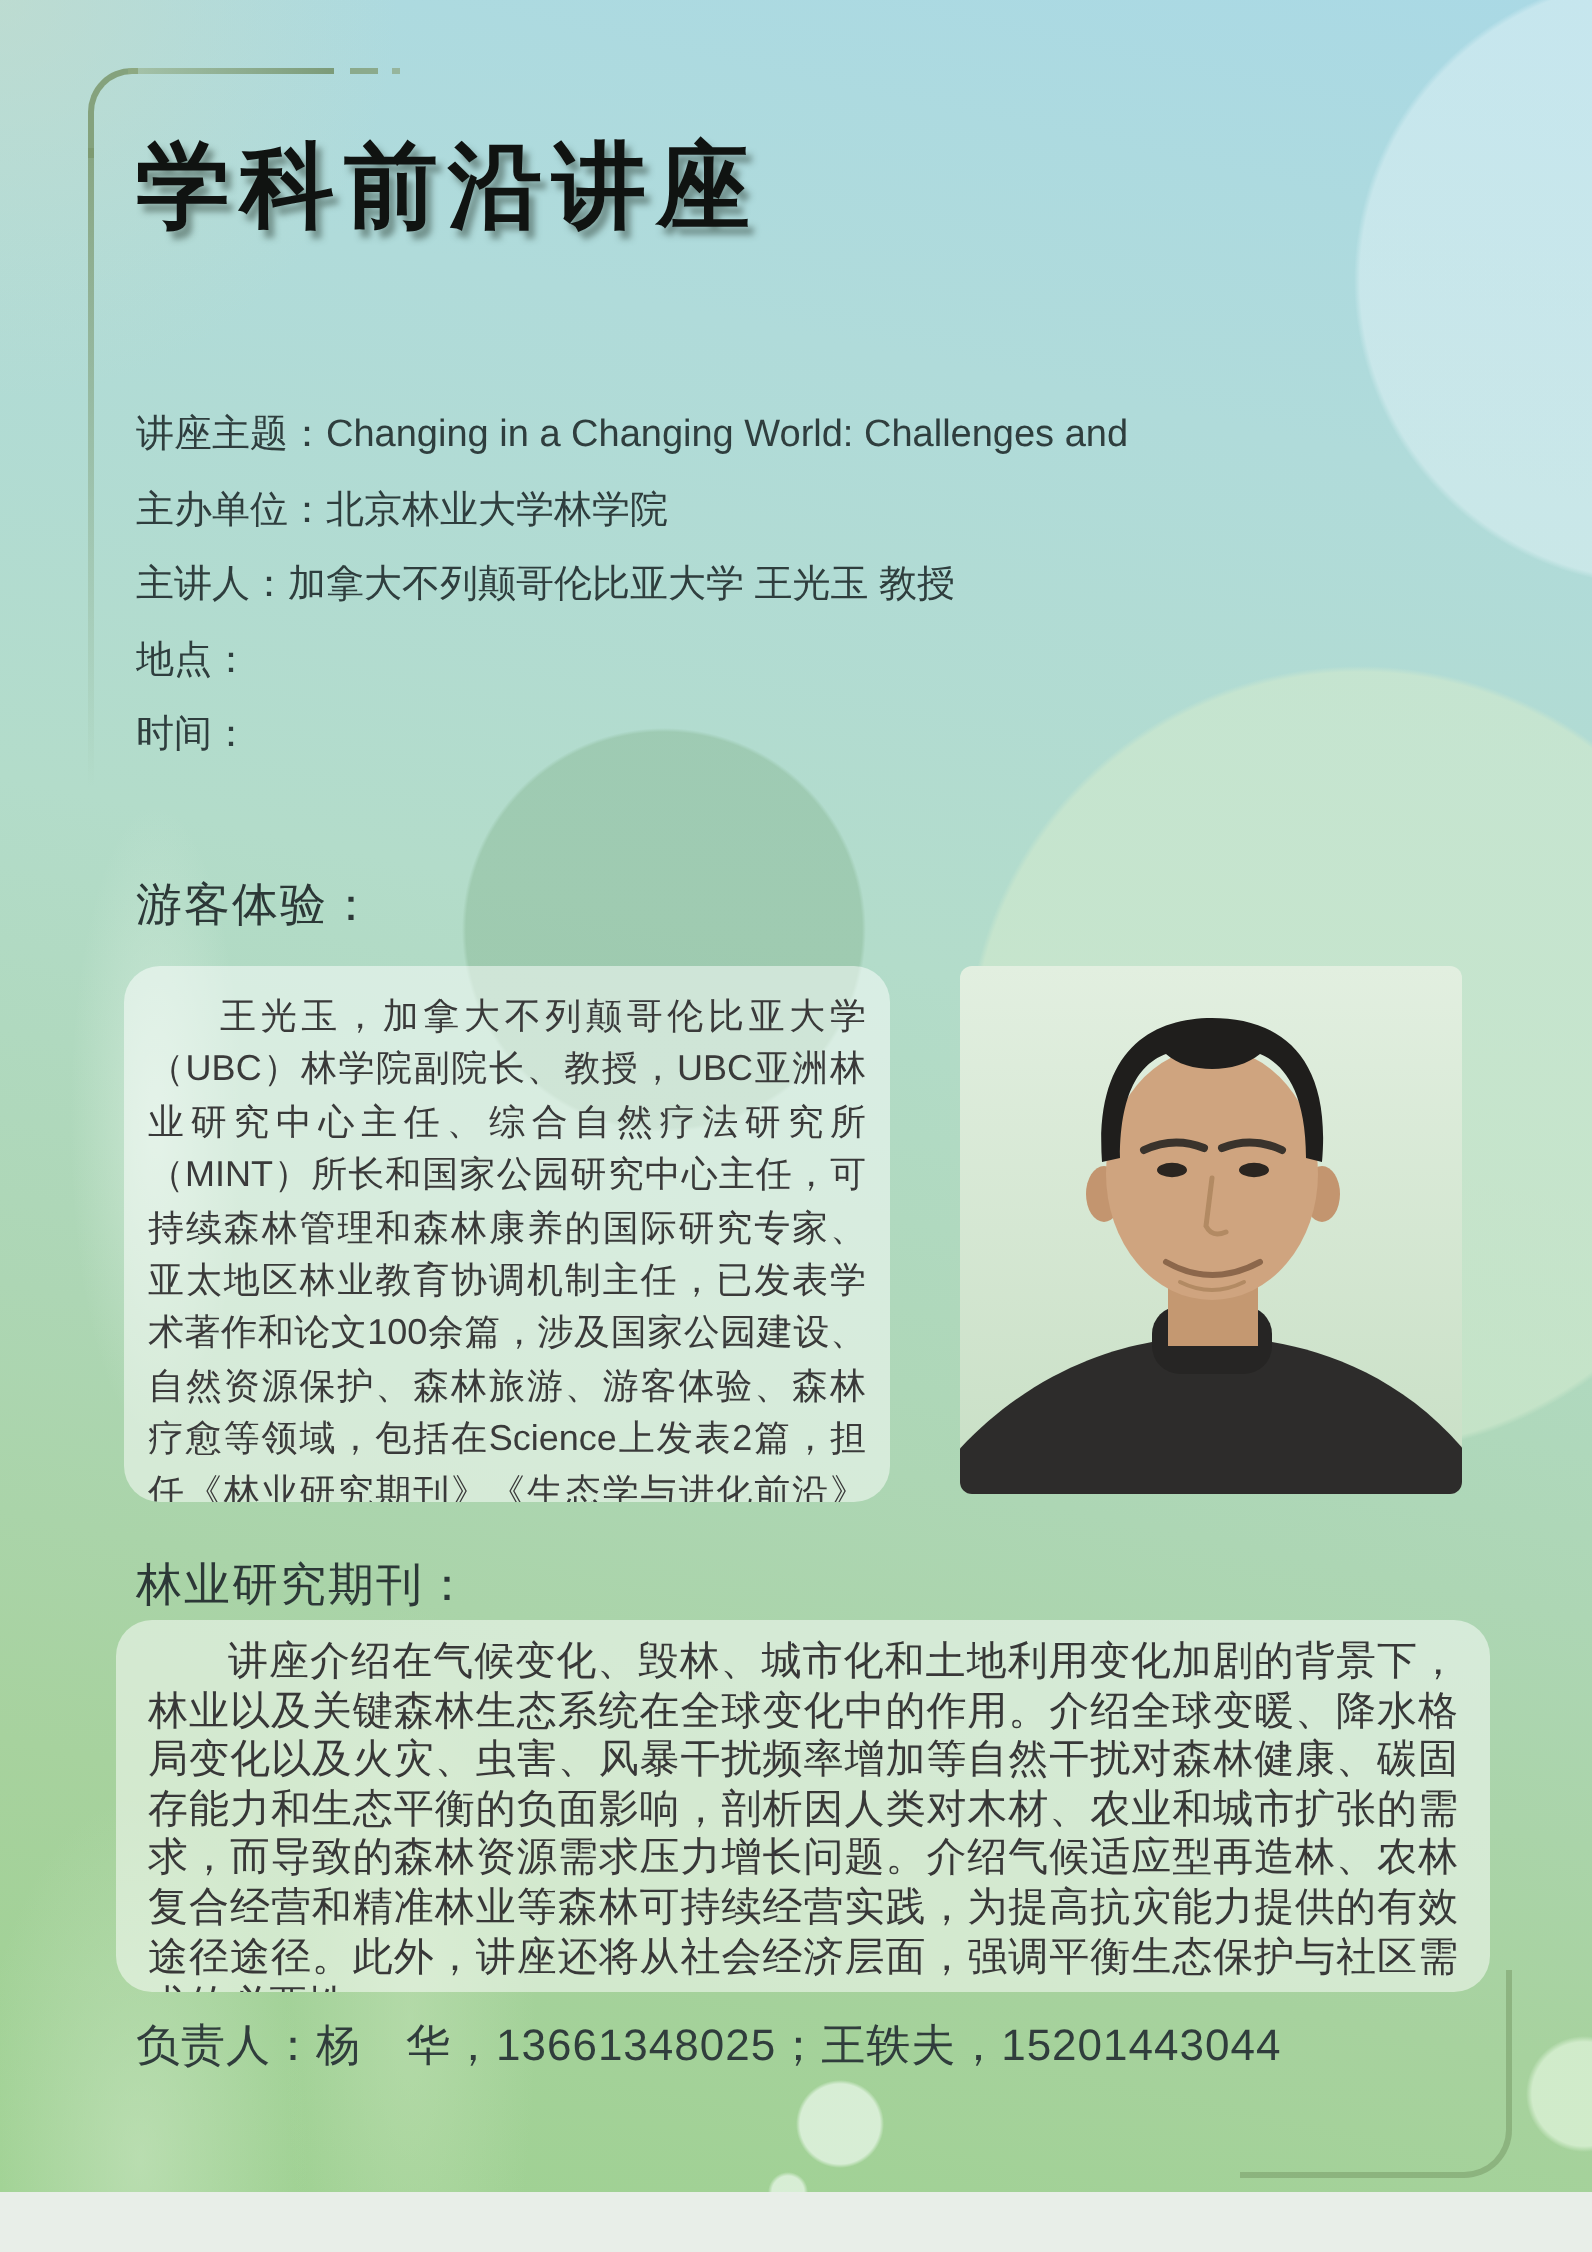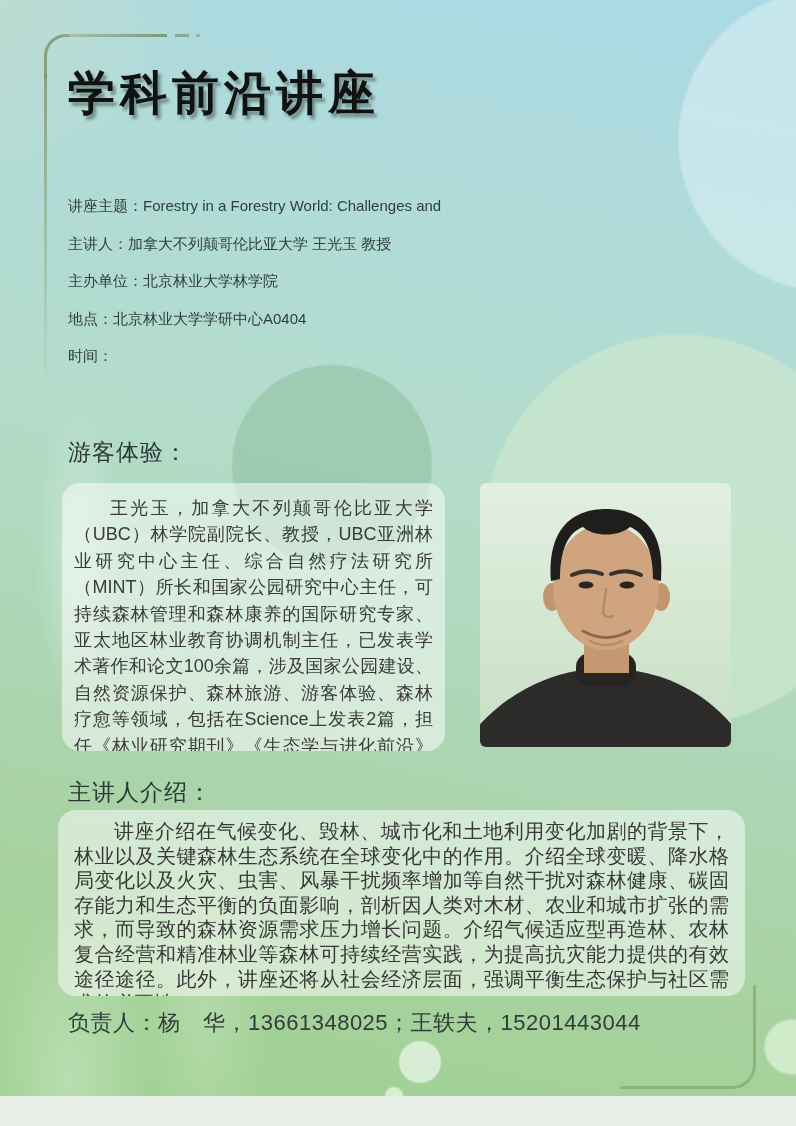--- a/index.html
+++ b/index.html
@@ -37,21 +37,21 @@
   .deco-br{position:absolute;left:620px;top:985px;width:133px;height:101px;
     border-right:3px solid rgba(120,155,105,.55);border-bottom:3px solid rgba(120,155,105,.55);
     border-bottom-right-radius:24px;}
   .deco-bottom-line{position:absolute;left:55px;top:1118px;width:741px;height:2px;background:rgba(236,248,239,.65);}
   
   .title{position:absolute;left:68px;top:62px;
     font-size:47px;font-weight:900;letter-spacing:5px;color:#101311;
     text-shadow:3px 4px 3px rgba(50,70,60,.5);
     font-family:"Liberation Sans","DejaVu Sans",sans-serif;}
   
-  .info{position:absolute;left:68px;top:187px;font-size:15px;line-height:37.5px;}
+  .info{position:absolute;left:68px;top:199px;font-size:19px;line-height:37.5px;}
   .info-row{display:flex;}
   .info-label{white-space:nowrap;}
   .info-value{white-space:nowrap;}
   
   .sec-heading{position:absolute;font-size:23px;color:#2c3837;letter-spacing:1px;}
   .sec-heading.speaker{left:68px;top:437px;}
   .sec-heading.content{left:68px;top:777px;}
   
   .bio-box{position:absolute;left:62px;top:483px;width:383px;height:268px;
     background:rgba(255,255,255,.5);border-radius:18px;overflow:hidden;}
@@ -79,34 +79,33 @@
   <div class="deco-tl-tick"></div>
   <div class="deco-br"></div>
   <div class="deco-bottom-line"></div>
 
   <div class="title">学科前沿讲座</div>
 
   <div class="info">
     <div class="info-row">
       <span class="info-label">讲座主题：</span>
       <span class="info-value">
-        <span>Forestry in a Forestry World: Challenges and</span><br>
+        <span>Changing in a Changing World: Challenges and</span><br>
       </span>
+    </div>
+    <div class="info-row">
+      <span class="info-label">主办单位：</span>
+      <span class="info-value">北京林业大学林学院</span>
     </div>
     <div class="info-row">
       <span class="info-label">主讲人：</span>
       <span class="info-value">加拿大不列颠哥伦比亚大学 王光玉 教授</span>
     </div>
     <div class="info-row">
-      <span class="info-label">主办单位：</span>
-      <span class="info-value">北京林业大学林学院</span>
-    </div>
-    <div class="info-row">
       <span class="info-label">地点：</span>
-      <span class="info-value">北京林业大学学研中心A0404</span>
     </div>
     <div class="info-row">
       <span class="info-label">时间：</span>
     </div>
   </div>
 
   <div class="sec-heading speaker">游客体验：</div>
 
   <div class="bio-box">
     <p class="bio-text">王光玉，加拿大不列颠哥伦比亚大学（UBC）林学院副院长、教授，UBC亚洲林业研究中心主任、综合自然疗法研究所（MINT）所长和国家公园研究中心主任，可持续森林管理和森林康养的国际研究专家、亚太地区林业教育协调机制主任，已发表学术著作和论文100余篇，涉及国家公园建设、自然资源保护、森林旅游、游客体验、森林疗愈等领域，包括在Science上发表2篇，担任《林业研究期刊》《生态学与进化前沿》等 SCI 著名期刊的副主编。</p>
@@ -140,21 +139,21 @@
       <ellipse cx="106" cy="102" rx="7.5" ry="3.6" fill="#2b2520"></ellipse>
       <ellipse cx="147" cy="102" rx="7.5" ry="3.6" fill="#2b2520"></ellipse>
 
       <path d="M126,106 L123,130 Q126,136 133,133" stroke="#b28a63" stroke-width="2.5" fill="none" stroke-linecap="round"></path>
 
       <path d="M103,148 Q126,161 150,148" stroke="#8c674b" stroke-width="3" fill="none" stroke-linecap="round"></path>
       <path d="M110,158 Q126,166 142,158" stroke="#b28a63" stroke-width="2" fill="none" stroke-linecap="round"></path>
     </svg>
   </div>
 
-  <div class="sec-heading content">主讲人介绍：</div>
+  <div class="sec-heading content">林业研究期刊：</div>
 
   <div class="content-box">
     <p class="content-text">讲座介绍在气候变化、毁林、城市化和土地利用变化加剧的背景下，林业以及关键森林生态系统在全球变化中的作用。介绍全球变暖、降水格局变化以及火灾、虫害、风暴干扰频率增加等自然干扰对森林健康、碳固存能力和生态平衡的负面影响，剖析因人类对木材、农业和城市扩张的需求，而导致的森林资源需求压力增长问题。介绍气候适应型再造林、农林复合经营和精准林业等森林可持续经营实践，为提高抗灾能力提供的有效途径途径。此外，讲座还将从社会经济层面，强调平衡生态保护与社区需求的必要性</p>
   </div>
 
   <div class="contact">负责人：杨　华，13661348025；王轶夫，15201443044</div>
 
 </div>
 
 </body></html>

